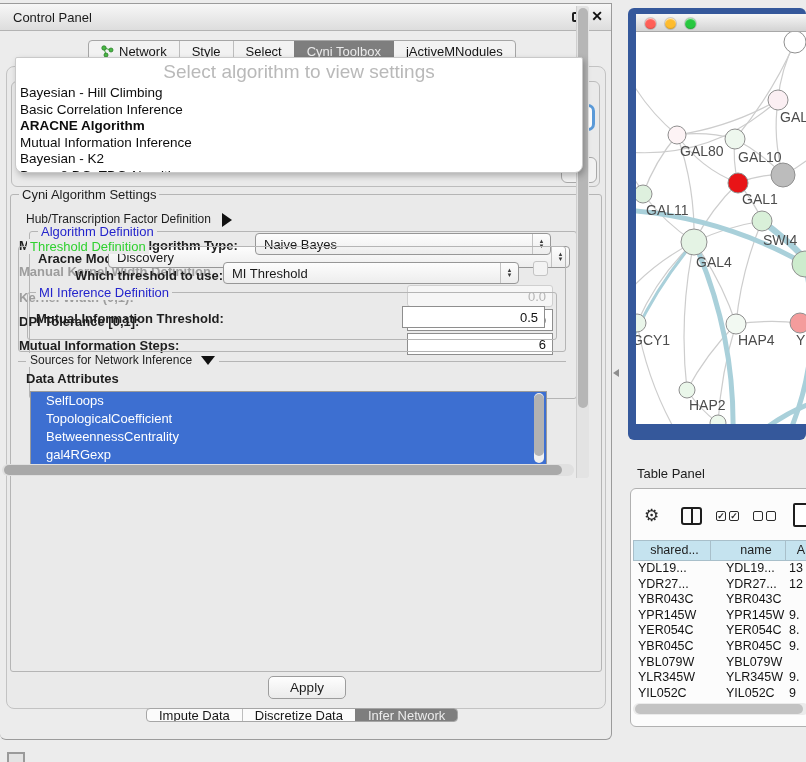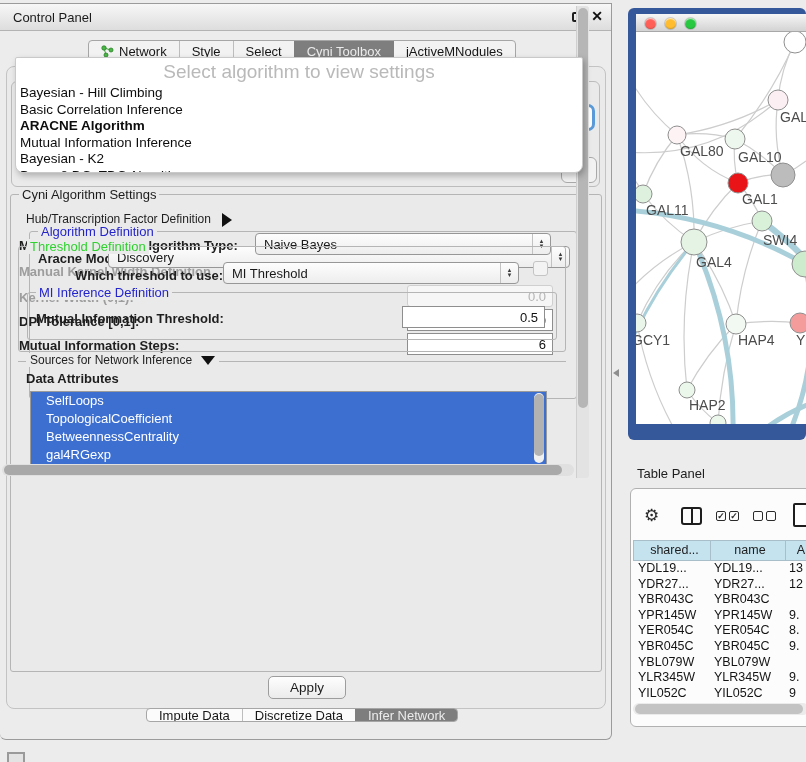--- a/index.html
+++ b/index.html
@@ -135,21 +135,21 @@
   .icon-doc { position:absolute; left:157px; top:0; width:20px; height:24px;
     border:2px solid #1e1e1e; border-radius:2px; background:#fff; cursor:pointer; }
 
   .tbl { left:633px; top:540px; width:179px; height:162px; overflow:hidden; font-size:12.5px; }
   .tbl-head { display:flex; height:21px; }
   .tbl-head .hc { background:#c5e3ef; border:1px solid #a8bfca; border-right:none;
     text-align:center; line-height:19px; color:#1d1d1d; cursor:pointer; overflow:hidden; white-space:nowrap; }
   .tbl-row { display:flex; height:15.6px; line-height:15.6px; cursor:pointer; }
   .tbl-row .c { overflow:hidden; white-space:nowrap; color:#141414; }
   .c0 { width:77px; padding-left:5px; }
-  .c1 { width:75px; padding-left:4px; }
+  .c1 { width:75px; padding-left:16px; }
   .c2 { width:27px; padding-left:4px; }
   .tp-hscroll { left:633px; top:703px; width:176px; height:12px; background:#ebebeb; border-radius:6px; }
   .tp-hthumb { left:2px; top:1px; width:168px; height:10px; background:#c3c3c3; border-radius:5px; }
 
   .net-icon { width:13px; height:13px; }
 </style>
 </head>
 <body>
 
 <div class="abs cp-window">

